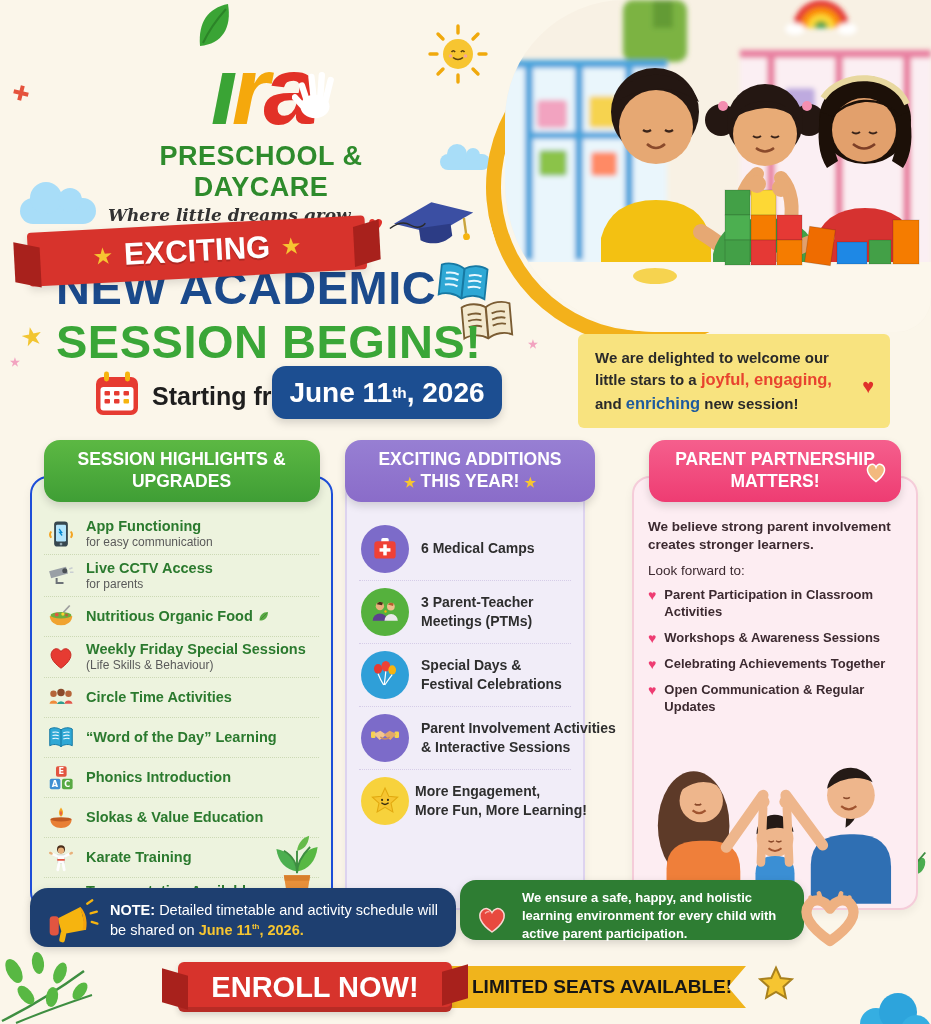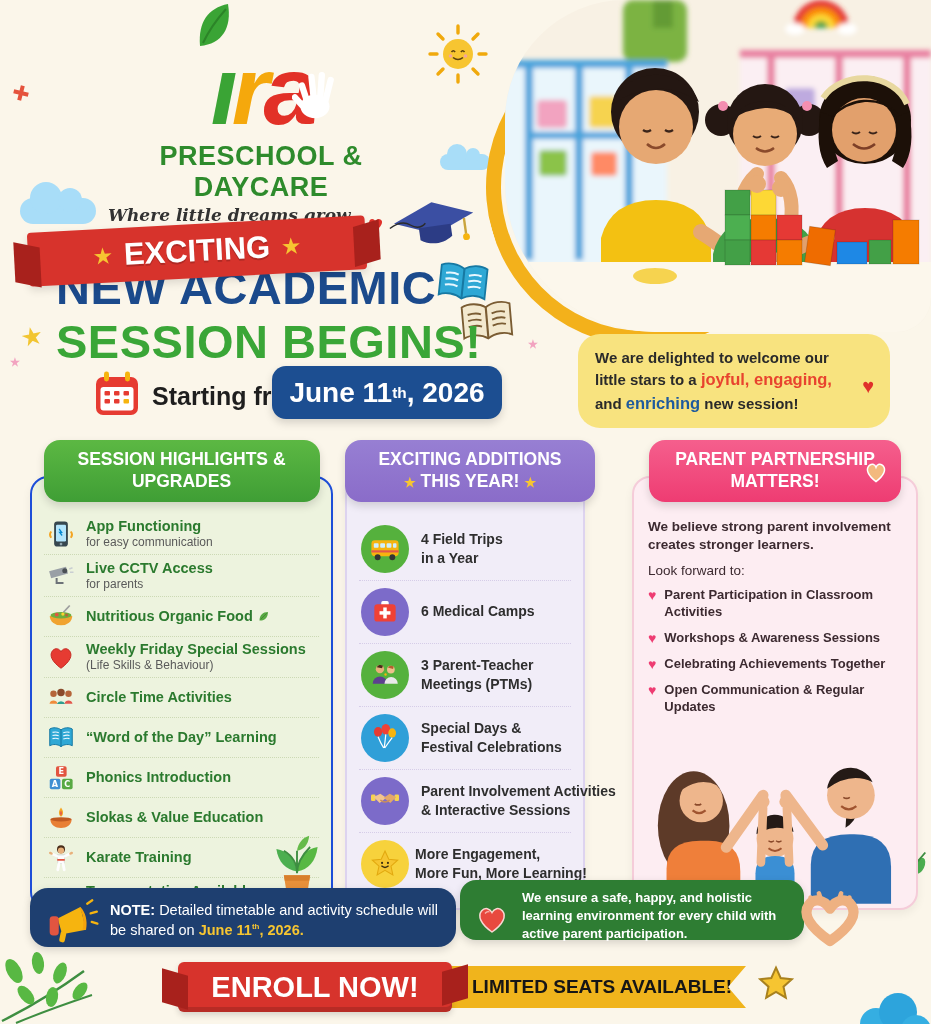--- a/index.html
+++ b/index.html
@@ -55,21 +55,21 @@
   .title1 { position:absolute; left:56px; top:260px; font-size:47px; font-weight:900; color:#1b4a8c; letter-spacing:.5px; }
   .title2 { position:absolute; left:56px; top:314px; font-size:47px; font-weight:900; color:#3aa637; letter-spacing:.5px; }
   .start-label { position:absolute; left:152px; top:382px; font-size:25px; font-weight:bold; color:#1e1e1e; }
   .date-pill { position:absolute; left:272px; top:366px; width:230px; height:53px; background:#1c4e91;
     border-radius:14px; display:flex; align-items:center; justify-content:center;
     color:#fff; font-size:28px; font-weight:900; box-shadow:0 4px 8px rgba(0,0,0,.15); }
   .date-pill sup, .note-date sup { font-size:.55em; vertical-align:super; }
 
   
   .welcome { position:absolute; left:578px; top:334px; width:312px; height:94px; background:#f8e37f;
-    border-radius:22px; padding:13px 34px 10px 17px; font-size:15px; font-weight:bold;
+    border-radius:6px; padding:13px 34px 10px 17px; font-size:15px; font-weight:bold;
     color:#2a2a2a; line-height:1.42; z-index:2; }
   .welcome .wred { color:#e8432e; font-size:16.5px; }
   .welcome .wblue { color:#1d5a9e; font-size:16.5px; }
   .welcome-heart { position:absolute; right:16px; bottom:28px; color:#e0312a; font-size:20px; }
 
   
   .col { position:absolute; top:440px; z-index:2; }
   .col-header { position:relative; z-index:3; margin:0 auto; color:#fff; font-weight:900; text-align:center;
     font-size:17.5px; line-height:1.25; padding:9px 8px; border-radius:16px; box-shadow:0 4px 8px rgba(0,0,0,.14); }
   .col-body { position:relative; z-index:2; margin-top:-26px; border-radius:18px; padding:36px 12px 8px;
@@ -501,38 +501,20 @@
   </div>
 </div>
 
 <div class="col col2">
   <div class="col-header">
     <div>EXCITING ADDITIONS</div>
     <div><span class="c2-star">★</span><span>THIS YEAR!</span><span class="c2-star">★</span></div>
   </div>
   <div class="col-body">
 
-    <div class="c2-item">
-      <span class="c2-circle cg">
-          <svg viewBox="0 0 24 24">
-            <rect x="1.8" y="5.5" width="20.4" height="12" rx="2.6" fill="#f6b40f"></rect>
-            <rect x="3.6" y="7.6" width="3.6" height="3.4" rx="0.7" fill="#cfeffd"></rect>
-            <rect x="8.4" y="7.6" width="3.6" height="3.4" rx="0.7" fill="#cfeffd"></rect>
-            <rect x="13.2" y="7.6" width="3.6" height="3.4" rx="0.7" fill="#cfeffd"></rect>
-            <rect x="18" y="7.6" width="2.6" height="3.4" rx="0.7" fill="#cfeffd"></rect>
-            <rect x="1.8" y="13" width="20.4" height="1.6" fill="#e2574c"></rect>
-            <circle cx="6.5" cy="18.2" r="2.2" fill="#343434"></circle>
-            <circle cx="17.5" cy="18.2" r="2.2" fill="#343434"></circle>
-          </svg>
-        </span>
-      <div>
-          <div class="c2-line">4 Field Trips</div>
-          <div class="c2-line">in a Year</div>
-        </div>
-    </div>
 
     <div class="c2-item">
       <span class="c2-circle cp">
           <svg viewBox="0 0 24 24">
             <rect x="9.2" y="3.8" width="5.6" height="3.6" rx="1.2" fill="#fff"></rect>
             <rect x="4" y="6.2" width="16" height="13" rx="2.4" fill="#ef4136"></rect>
             <rect x="10.7" y="8.6" width="2.6" height="8.2" fill="#fff"></rect>
             <rect x="7.9" y="11.4" width="8.2" height="2.6" fill="#fff"></rect>
           </svg>
         </span>

